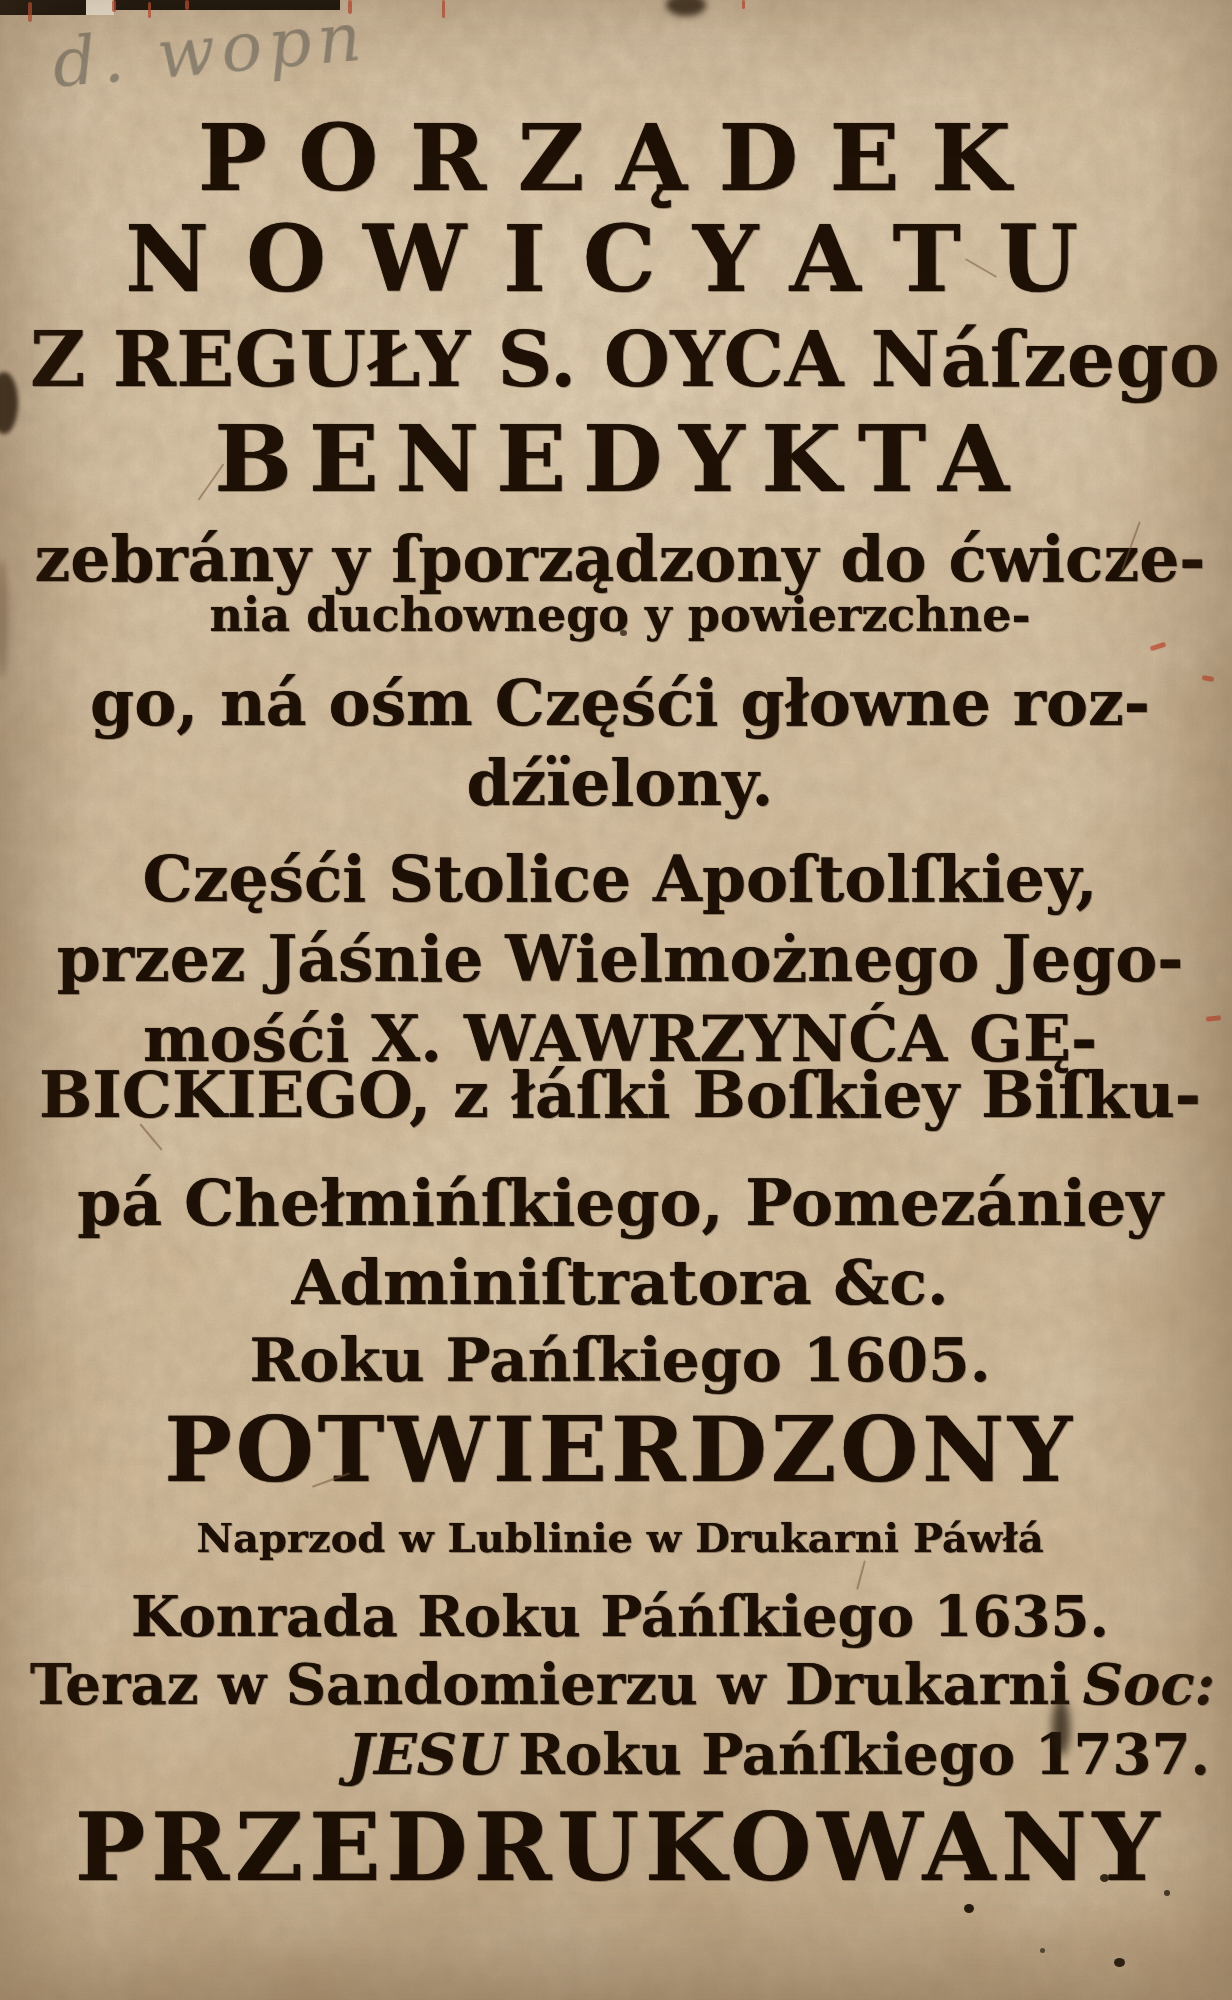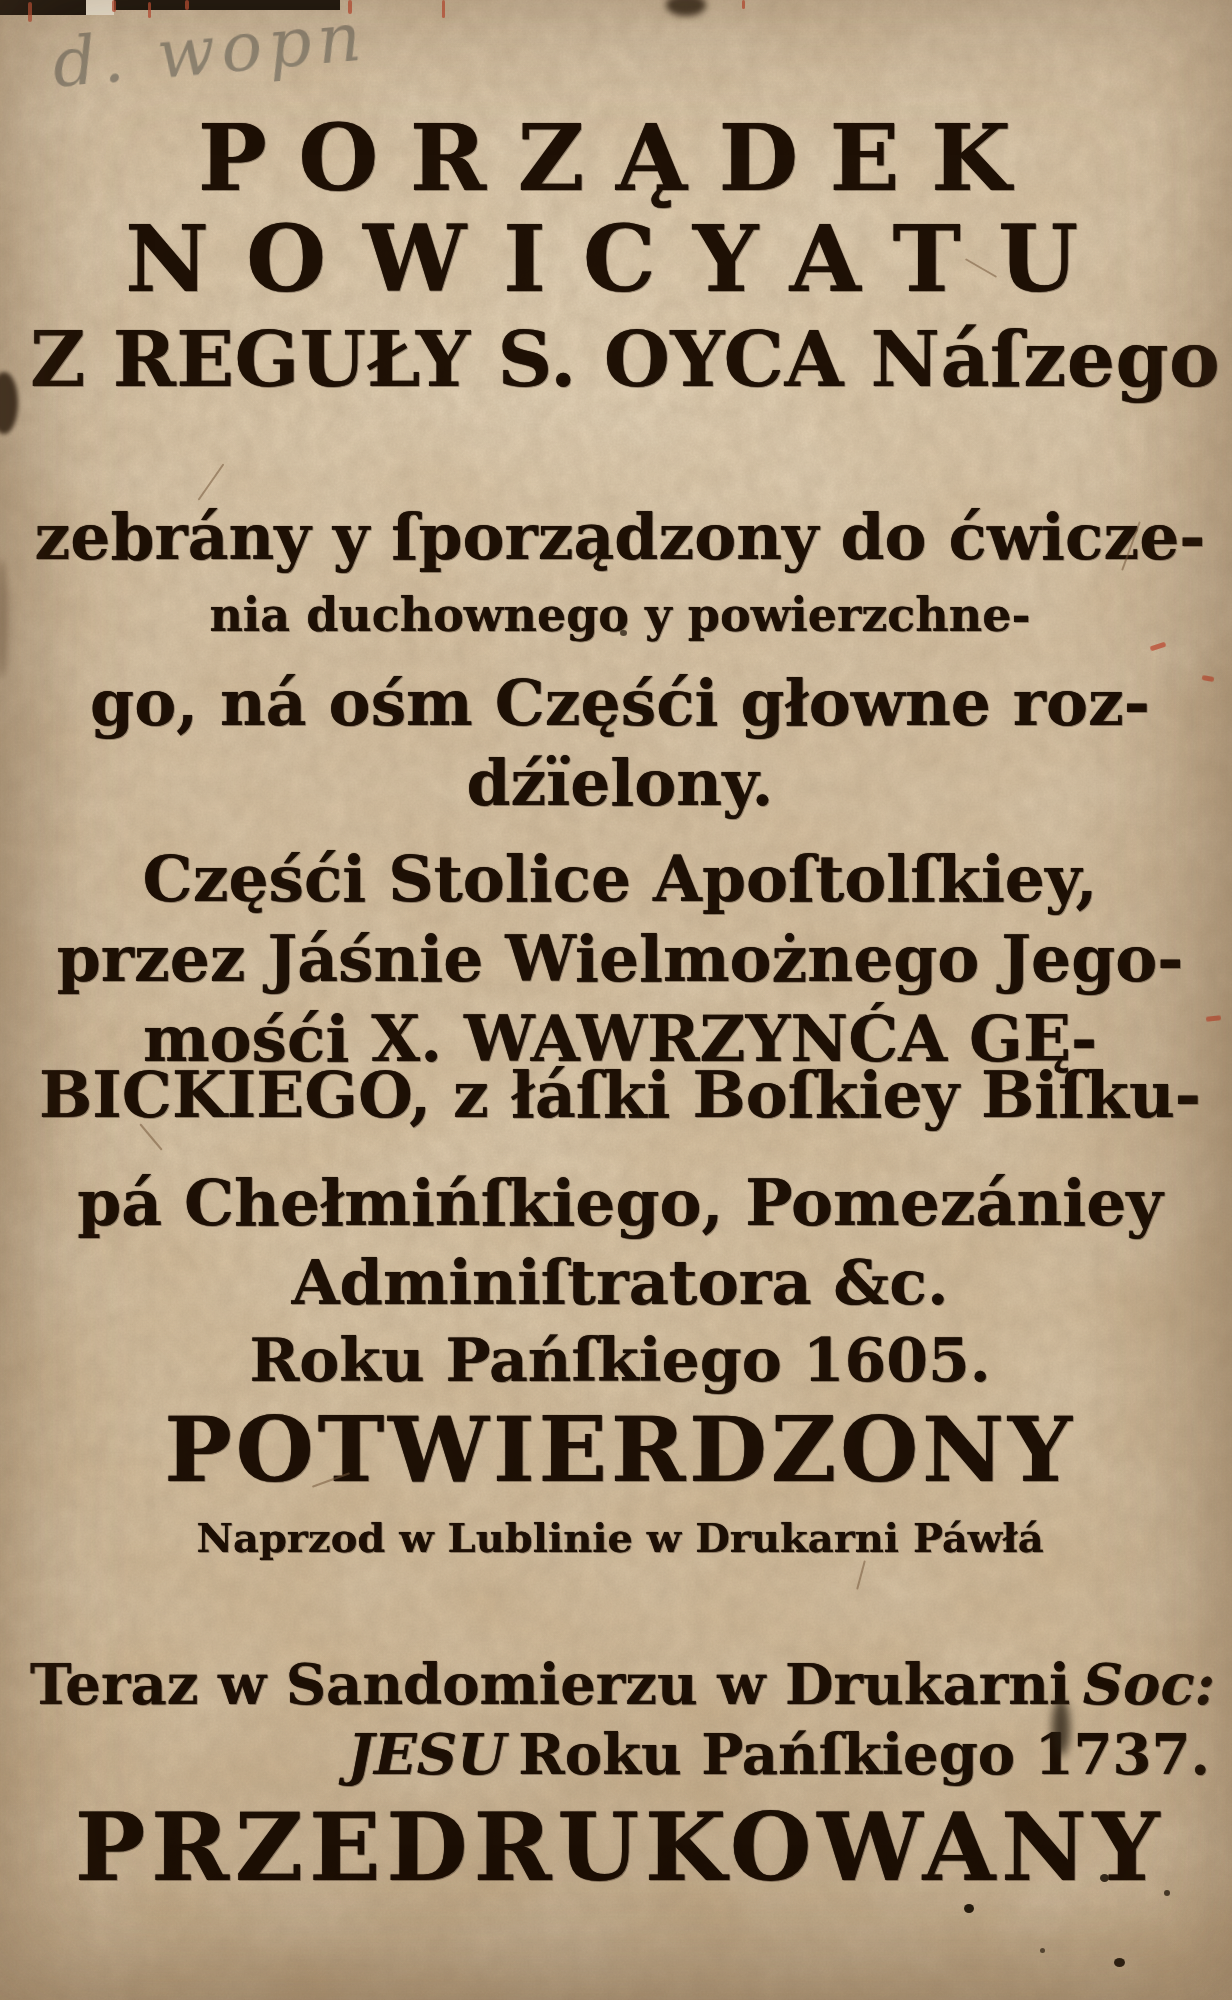--- a/index.html
+++ b/index.html
@@ -94,21 +94,21 @@
     color: #241507;
     font-weight: bold;
     line-height: 1;
     white-space: nowrap;
     text-shadow: 0 0 1px rgba(30,14,4,0.85), 1px 1px 0.6px rgba(30,14,4,0.28);
   }
   .t-word1 { top:112px;  font-size:92px; letter-spacing:0.34em; }
   .t-word2 { top:213px;  font-size:92px; letter-spacing:0.40em; }
   .t-rule  { top:322px;  font-size:76px; letter-spacing:0.005em; }
   .t-word3 { top:413px;  font-size:92px; letter-spacing:0.18em; }
-  .d1 { top:506px;  font-size:63px; }
+  .d1 { top:528px;  font-size:63px; }
   .d2 { top:592px;  font-size:46px; }
   .d3 { top:672px;  font-size:63px; }
   .d4 { top:752px;  font-size:63px; }
   .a1 { top:848px;  font-size:63px; }
   .a2 { top:928px;  font-size:63px; }
   .a3 { top:1008px; font-size:63px; }
   .a4 { top:1064px; font-size:63px; }
   .a5 { top:1172px; font-size:63px; }
   .a6 { top:1252px; font-size:62px; }
   .yr { top:1330px; font-size:60px; }
@@ -145,38 +145,40 @@
     <rect width="1232" height="2000" filter="url(#speckle)" opacity="0.6"></rect>
     <rect width="1232" height="2000" filter="url(#fineGrain)" opacity="0.55"></rect>
   </svg>
 
   <div class="handwriting">d. wopn</div>
 
   <div class="content">
     <div class="ln t-word1">PORZĄDEK</div>
     <div class="ln t-word2">NOWICYATU</div>
     <div class="ln t-rule">Z REGUŁY S. OYCA Náſzego</div>
+    <div class="ln t-word3">BENEDYKTA</div>
 
     <div class="ln d1">zebrány y ſporządzony do ćwicze-</div>
     <div class="ln d2">nia duchownego y powierzchne-</div>
     <div class="ln d4">dźïelony.</div>
     <div class="ln d3">go, ná ośm Częśći głowne roz-</div>
 
     <div class="ln a1">Częśći Stolice Apoſtolſkiey,</div>
     <div class="ln a2">przez Jáśnie Wielmożnego Jego-</div>
     <div class="ln a3">mośći X. WAWRZYNĆA GĘ-</div>
     <div class="ln a4">BICKIEGO, z łáſki Boſkiey Biſku-</div>
     <div class="ln a5">pá Chełmińſkiego, Pomezániey</div>
     <div class="ln a6">Adminiſtratora &amp;c.</div>
 
     <div class="ln yr">Roku Pańſkiego 1605.</div>
 
     <div class="ln confirmed">POTWIERDZONY</div>
 
     <div class="ln i1">Naprzod w Lublinie w Drukarni Páwłá</div>
+    <div class="ln i2">Konrada Roku Páńſkiego 1635.</div>
     <div class="ln i3"><span class="gap-r">Teraz w Sandomierzu w Drukarni</span><span class="it">Soc:</span></div>
     <div class="ln i4"><span class="it gap-r">JESU</span><span>Roku Pańſkiego 1737.</span></div>
 
     <div class="ln reprinted">PRZEDRUKOWANY</div>
   </div>
 
   <div class="top-strip"></div>
   <div class="top-strip-cap"></div>
   <div class="top-notch"></div>
   <div class="smudge-top"></div>

